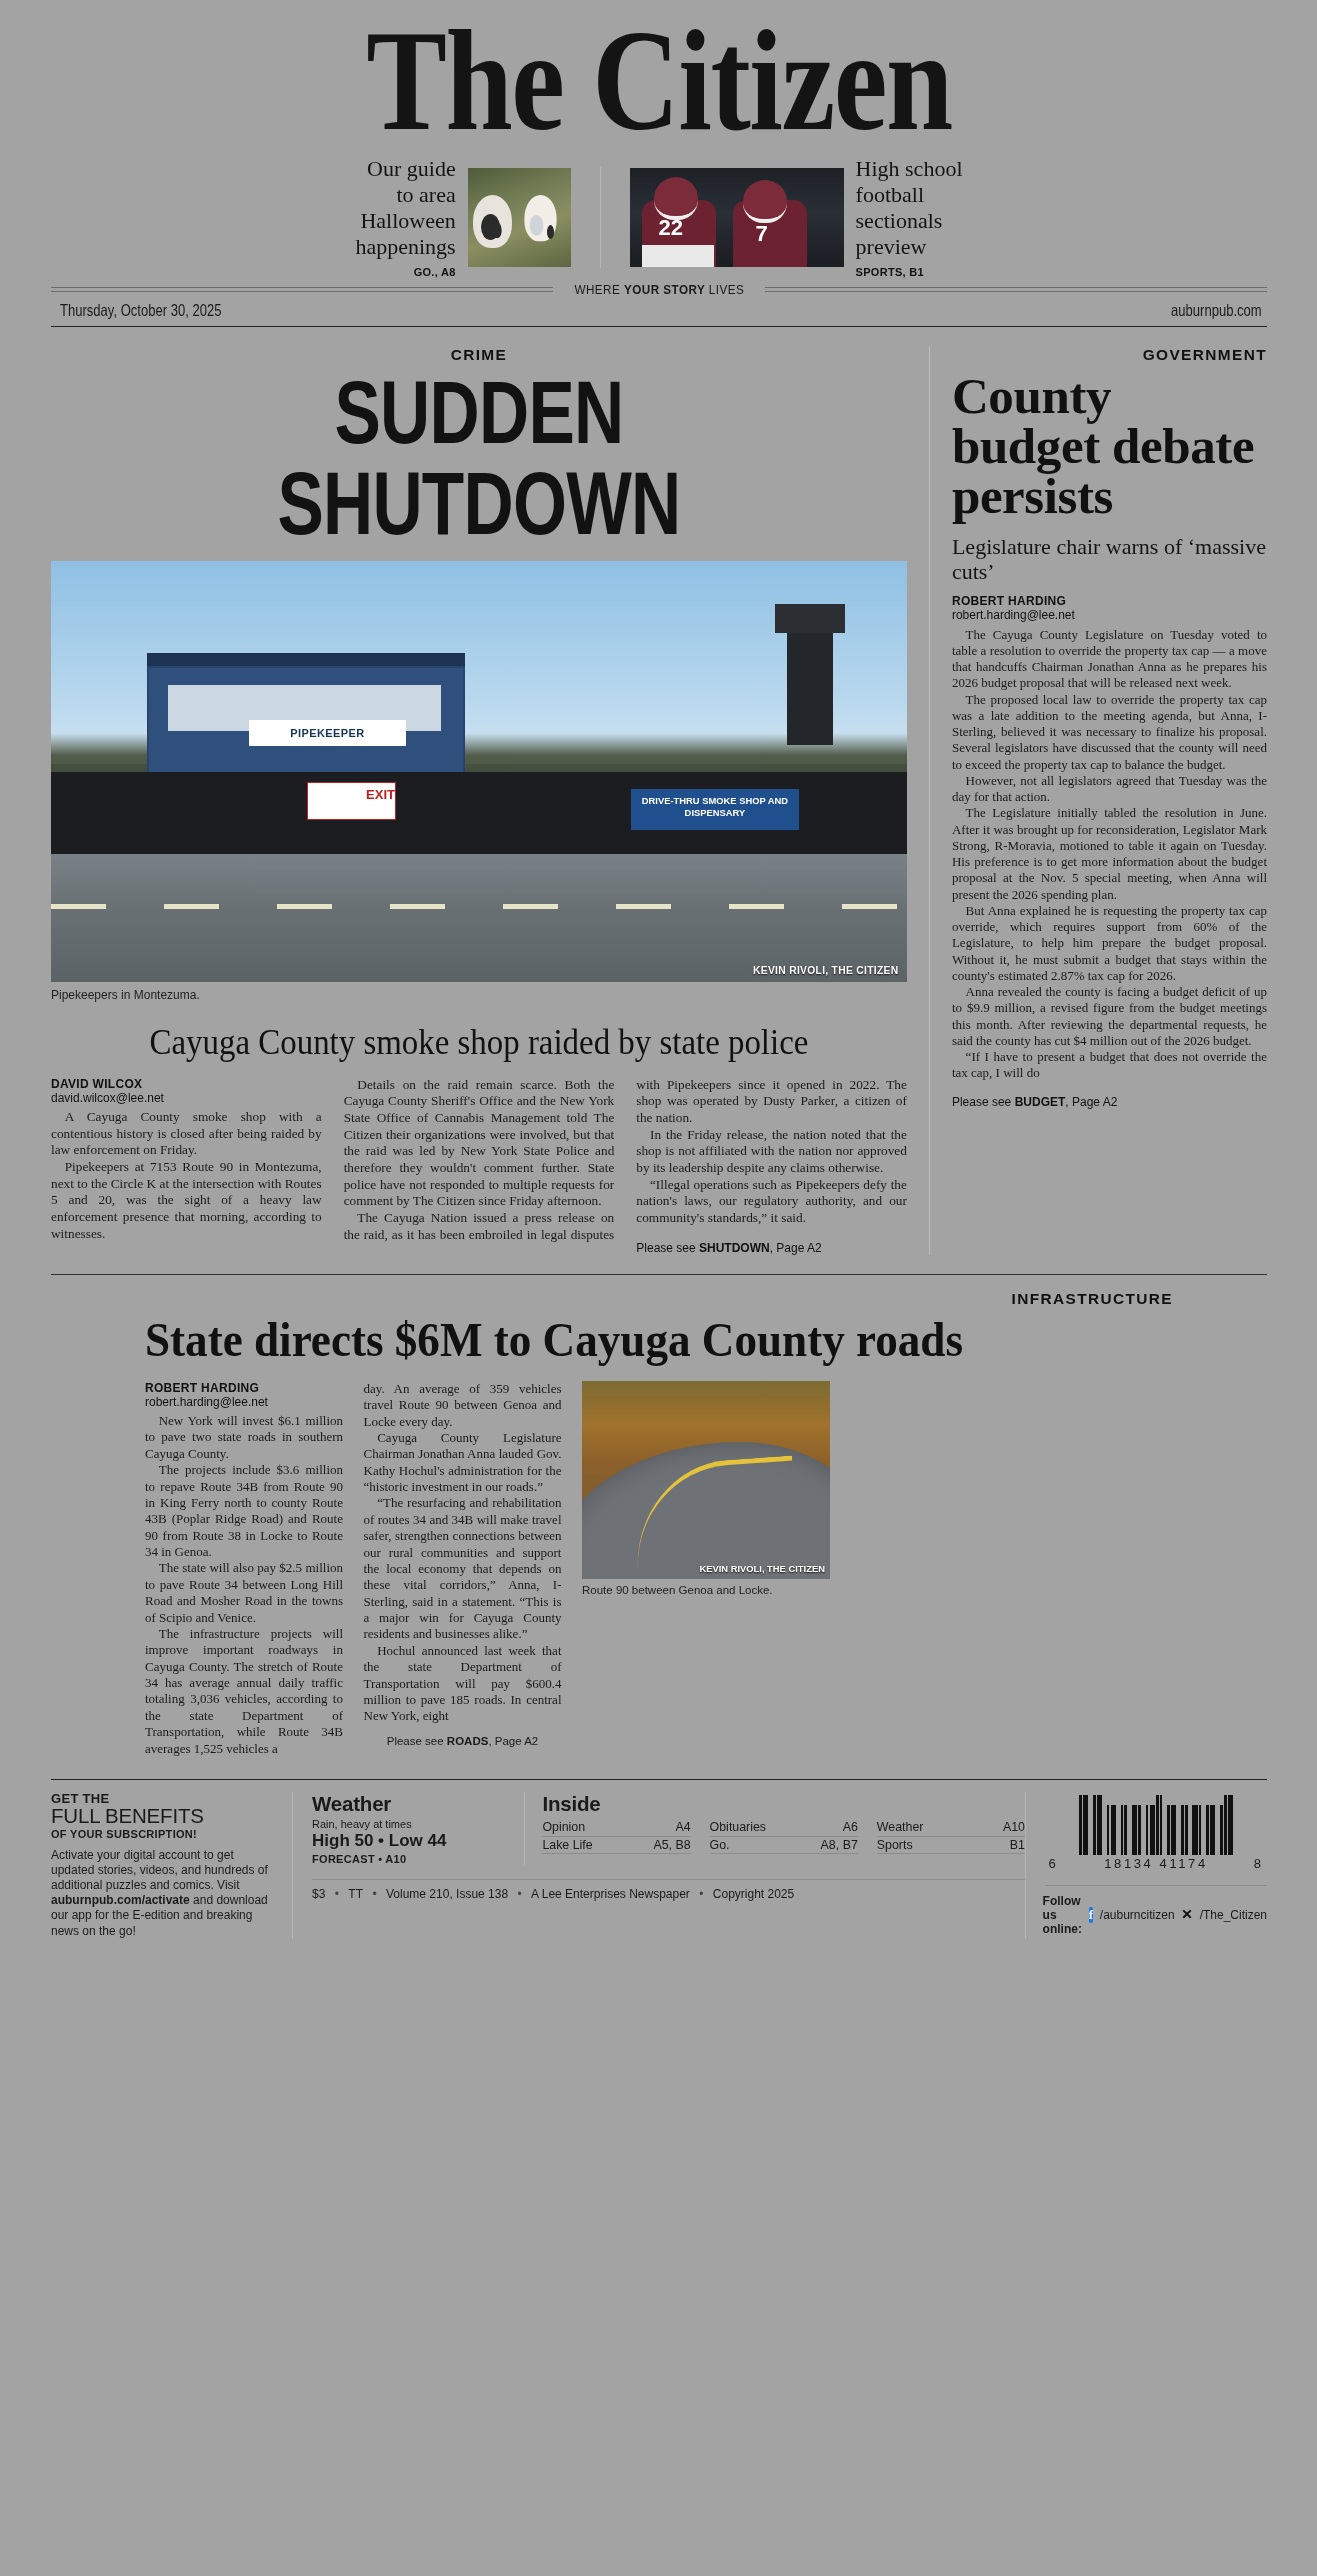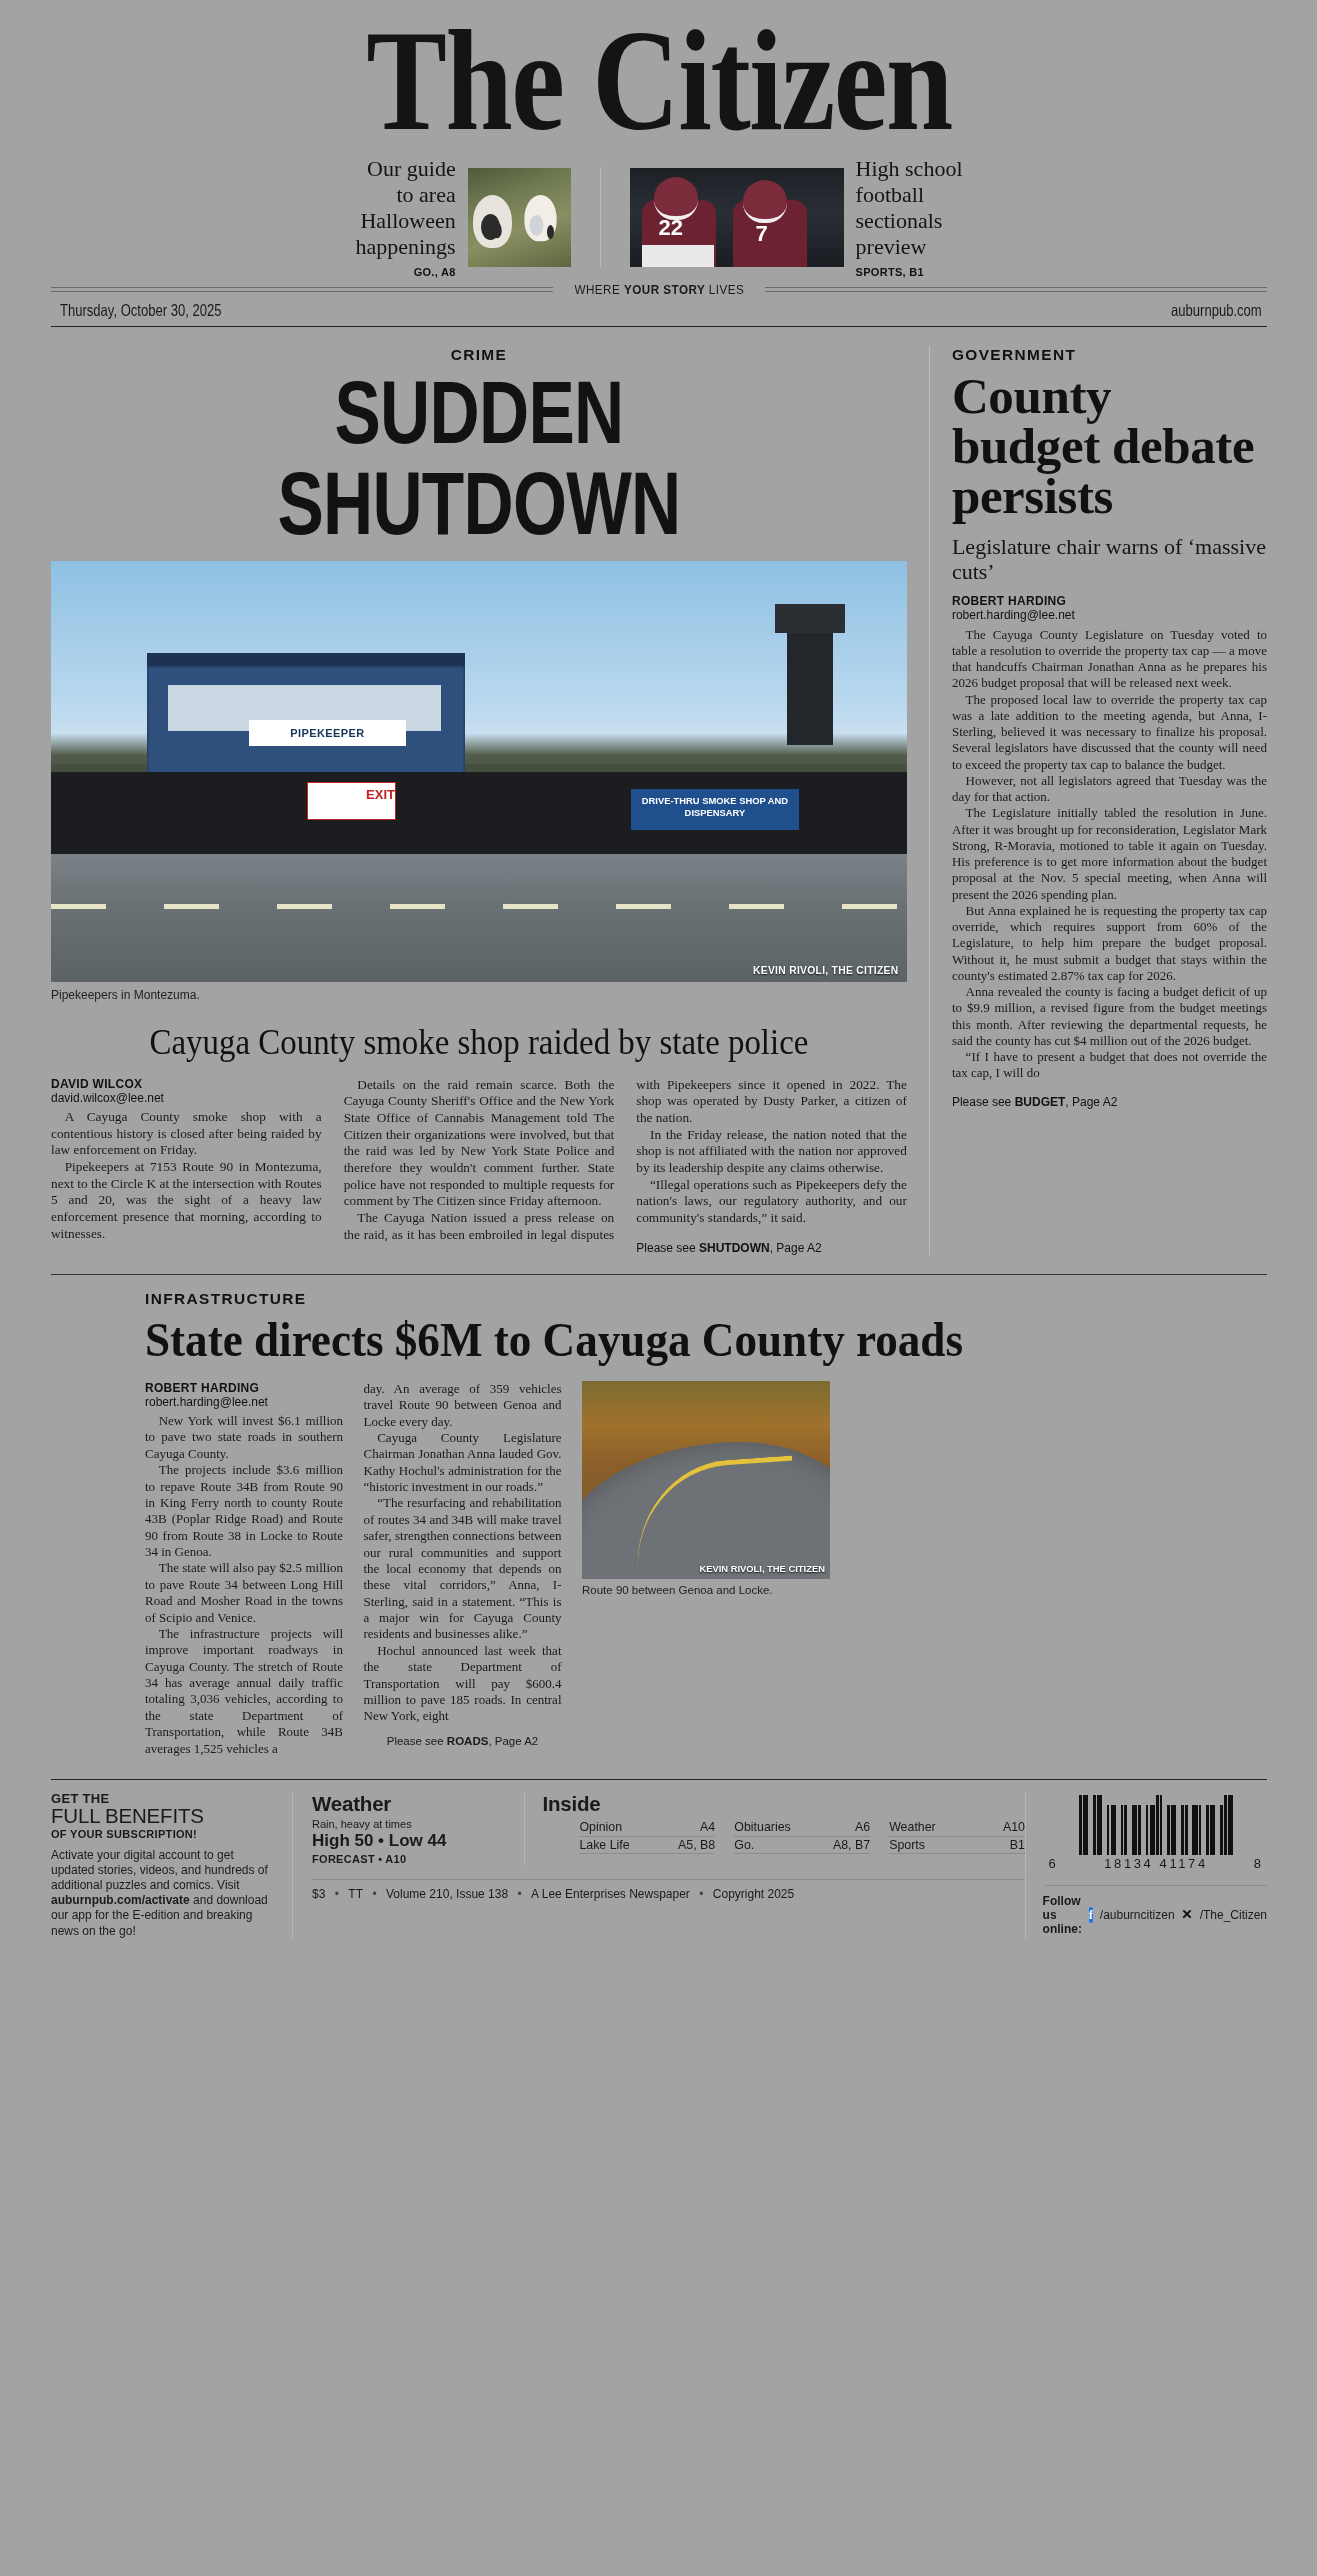--- a/index.html
+++ b/index.html
@@ -132,21 +132,21 @@
     margin:19px 51px 0 51px;
   }
   .col-main { width:872px; padding-right:22px; }
   .col-side { width:321px; padding-left:22px; border-left:0.9px solid #bdbdbd; }
 
   .kicker {
     font-family:"Liberation Sans", sans-serif;
     font-weight:700; font-size:15.4px; letter-spacing:1.4px;
     text-align:center; color:#111;
   }
-  .kicker.left { text-align:left; }
+  .kicker.left { text-align:right; }
 
   .hammer {
     font-family:"Liberation Sans", sans-serif;
     font-weight:700;
     font-size:89px;
     line-height:0.92;
     letter-spacing:-0.9px;
     text-align:center;
     transform:scaleX(0.78);
     margin-top:8.5px;
@@ -330,21 +330,21 @@
   .f-weather { width:197px; padding-right:15.4px; }
   .f-h {
     font-family:"Liberation Sans", sans-serif; font-weight:700; font-size:20.5px;
     letter-spacing:-0.2px;
   }
   .f-wline { font-family:"Liberation Sans", sans-serif; font-size:11px; margin-top:1.7px; }
   .f-wtemp { font-family:"Liberation Sans", sans-serif; font-weight:700; font-size:17px; margin-top:0.9px; }
   .f-wfc { font-family:"Liberation Sans", sans-serif; font-weight:700; font-size:11px; letter-spacing:0.3px; margin-top:2.6px; }
 
   .f-inside { flex:1; padding-left:17px; border-left:0.9px solid #b5b5b5; }
-  .idx { display:flex; gap:19px; margin-top:3.4px;margin-left:37px; }
+  .idx { display:flex; gap:19px; margin-top:3.4px; }
   .idxcol { flex:1; }
   .idxrow {
     display:flex; justify-content:space-between;
     border-bottom:0.9px solid #8c8c8c;
     font-family:"Liberation Sans", sans-serif; font-size:12.4px;
     padding:0.9px 0 1.7px 0;
   }
   .f-statline {
     font-family:"Liberation Sans", sans-serif; font-size:12px;
     border-top:0.9px solid #8c8c8c; margin-top:13.7px; padding-top:7.7px;

